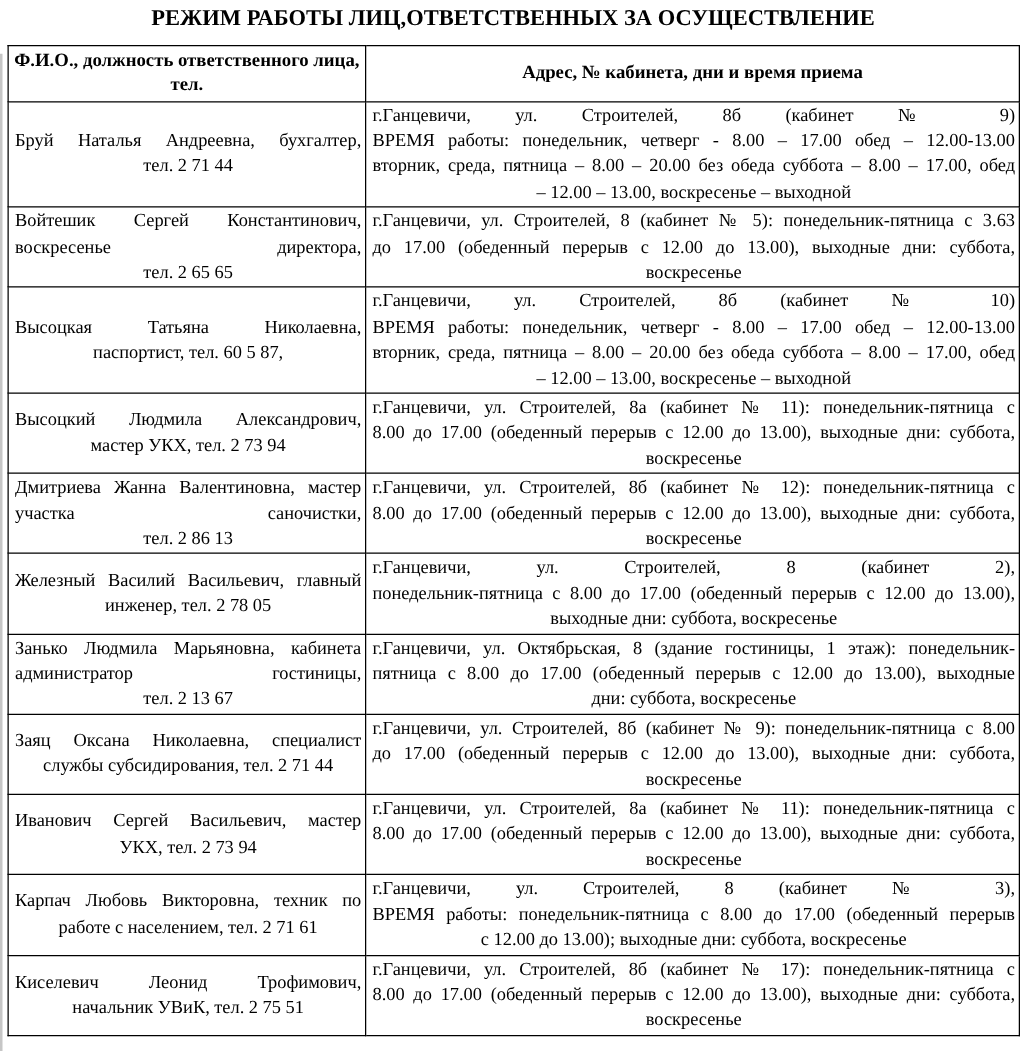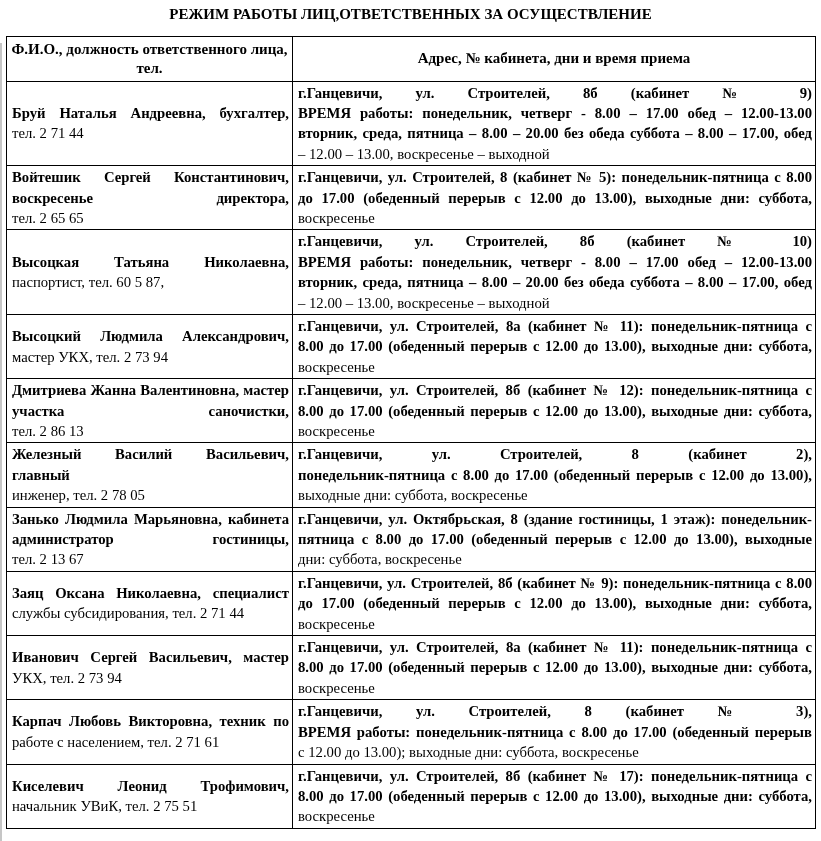--- a/index.html
+++ b/index.html
@@ -16,21 +16,21 @@
   .page-edge {
     position: absolute;
     left: 0; top: 43px; bottom: 0;
     width: 2px;
     background: #c6c6c6;
   }
   .title {
     margin-top: 4px;
     text-align: center;
     font-weight: bold;
-    font-size: 15px;
+    font-size: 18px;
     line-height: 20.5px;
   }
   table.sched-table {
     border-collapse: collapse;
     table-layout: fixed;
     margin: 11px 0 0 6px;
     width: 809px;
   }
   .sched-table col.c1 { width: 286px; }
   .sched-table col.c2 { width: 523px; }
@@ -43,25 +43,24 @@
     overflow: hidden;
   }
   .sched-table th {
     font-weight: bold;
     font-size: 15px;
     line-height: 19px;
     text-align: center;
     padding: 3px 4px;
     height: 36px;
   }
-  .ln { text-align: left; }
+  .ln { text-align: center; }
   .ln.fill {
     text-align: justify;
     text-align-last: justify;
-    font-weight: bold;
   }
 </style>
 </head>
 <body>
 
 <div class="page-edge"></div>
 
 <div class="title">
   <div>РЕЖИМ РАБОТЫ ЛИЦ,ОТВЕТСТВЕННЫХ ЗА ОСУЩЕСТВЛЕНИЕ</div>
 </div>
@@ -90,21 +89,21 @@
           <div class="ln">– 12.00 – 13.00, воскресенье – выходной</div>
         </td>
       </tr>
       <tr>
         <td>
           <div class="ln fill">Войтешик Сергей Константинович,</div>
           <div class="ln fill">воскресенье директора,</div>
           <div class="ln">тел. 2 65 65</div>
         </td>
         <td>
-          <div class="ln fill">г.Ганцевичи, ул. Строителей, 8 (кабинет № 5): понедельник-пятница с 8.00</div>
+          <div class="ln fill">г.Ганцевичи, ул. Строителей, 8 (кабинет № 5): понедельник-пятница с 3.63</div>
           <div class="ln fill">до 17.00 (обеденный перерыв с 12.00 до 13.00), выходные дни: суббота,</div>
           <div class="ln">воскресенье</div>
         </td>
       </tr>
       <tr>
         <td>
           <div class="ln fill">Высоцкая Татьяна Николаевна,</div>
           <div class="ln">паспортист, тел. 60 5 87,</div>
         </td>
         <td>

